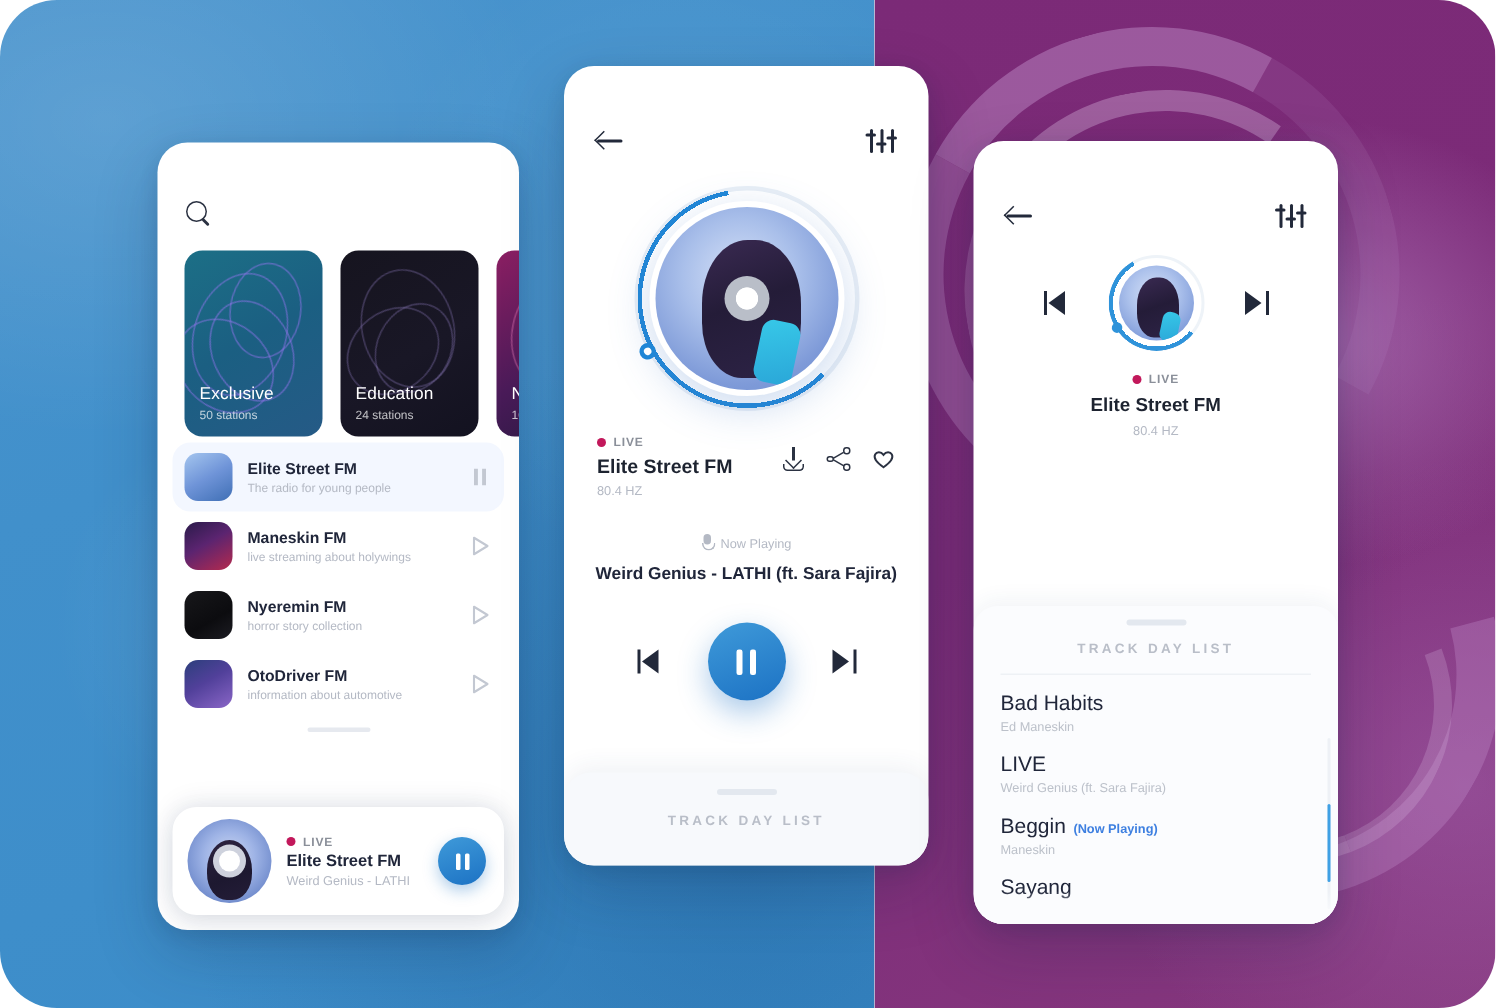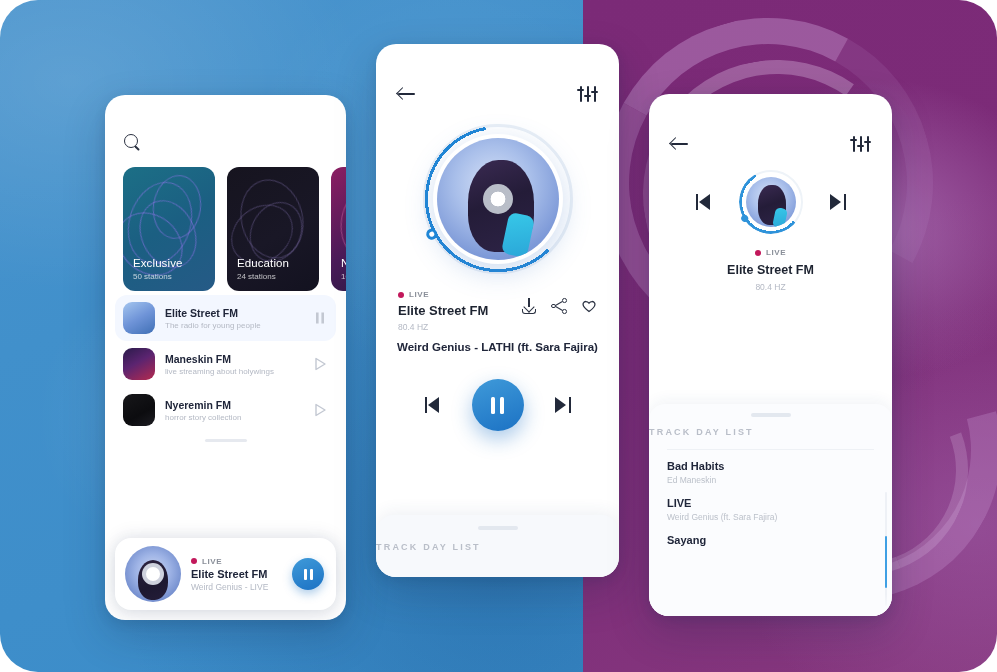--- a/index.html
+++ b/index.html
@@ -176,21 +176,21 @@
   .skip .tri{position:absolute;top:1px;width:0;height:0;border-top:8px solid transparent;border-bottom:8px solid transparent;}
   .skip .bar{position:absolute;top:1px;width:2px;height:16px;background:#22293a;}
   .skip-prev .tri{left:4px;border-right:11px solid #22293a;}
   .skip-prev .bar{left:1px;}
   .skip-next .tri{left:5px;border-left:11px solid #22293a;}
   .skip-next .bar{right:1px;}
 
   .sheet{position:absolute;left:0;right:0;bottom:0;height:62px;background:#f7f9fc;border-radius:18px 18px 0 0;
          box-shadow:0 -4px 16px rgba(40,70,120,.07);}
   .sheet-handle{width:40px;height:4px;border-radius:3px;background:#e3e8ef;margin:11px auto 0 auto;}
-  .sheet-label{text-align:left;font-size:9px;letter-spacing:2.2px;color:#b9bec8;margin-top:12px;font-weight:600;}
+  .sheet-label{text-align:center;font-size:9px;letter-spacing:2.2px;color:#b9bec8;margin-top:12px;font-weight:600;}
 
   
   .p3-head{display:flex;align-items:center;justify-content:space-between;padding:42px 22px 0 22px;}
   .p3-player{display:flex;align-items:center;justify-content:center;gap:22px;margin-top:18px;}
   .disc3-wrap{position:relative;width:64px;height:64px;}
   .d3-track{position:absolute;inset:0;border-radius:50%;border:2.6px solid #eef3f8;}
   .d3-prog{position:absolute;inset:0;border-radius:50%;
            background:conic-gradient(from 130deg,#2f93da 0deg 200deg, rgba(0,0,0,0) 200deg 360deg);
            -webkit-mask: radial-gradient(circle, transparent 0 29px, #000 29px 32px, transparent 32px);
            mask: radial-gradient(circle, transparent 0 29px, #000 29px 32px, transparent 32px);}
@@ -209,21 +209,21 @@
   .p3-hz{font-size:8.5px;color:#b4b9c4;margin-top:5px;}
 
   .p3-sheet{position:absolute;left:0;right:0;top:310px;bottom:0;background:#fbfcfe;border-radius:16px 16px 0 0;
             box-shadow:0 -4px 14px rgba(40,70,120,.06);}
   .p3-sheet .sheet-handle{margin-top:9px;}
   .p3-sheet .sheet-label{margin-top:10px;}
   .p3-divider{height:1px;background:#eef1f5;margin:12px 18px 0 18px;}
   .tracklist{padding:10px 18px 0 18px;position:relative;}
   .tr{margin-bottom:12px;}
   .tr-top{display:flex;align-items:baseline;gap:5px;}
-  .tr-title{font-size:11px;font-weight:700;color:#20263a;}
+  .tr-title{font-size:14px;font-weight:400;color:#20263a;}
   .tr-np{font-size:8.5px;font-weight:700;color:#3d7fe0;}
   .tr-artist{font-size:8.5px;color:#bcc1ca;margin-top:3px;}
   .scroll-track{position:absolute;right:5px;top:88px;bottom:10px;width:2.5px;border-radius:2px;background:#eef1f6;}
   .scroll-thumb{position:absolute;right:5px;top:132px;width:2.5px;height:52px;border-radius:2px;background:#3fa0e4;}
   .fade-bottom{position:absolute;left:0;right:0;bottom:0;height:22px;background:linear-gradient(to bottom, rgba(251,252,254,0), #fbfcfe 78%);}
 </style>
 </head>
 <body>
 
 <div id="stage">
@@ -308,35 +308,47 @@
           <div class="l-name">Nyeremin FM</div>
           <div class="l-sub">horror story collection</div>
         </div>
         <div class="l-act">
           <svg width="16" height="16" viewBox="0 0 16 16">
               <path d="M4 2.5 L13 8 L4 13.5 Z" fill="none" stroke="#c3c8d2" stroke-width="1.4" stroke-linejoin="round"></path>
             </svg>
         </div>
       </div>
 
+      <div class="l-item">
+        <div class="l-thumb th-d"></div>
+        <div class="l-txt">
+          <div class="l-name">OtoDriver FM</div>
+          <div class="l-sub">information about automotive</div>
+        </div>
+        <div class="l-act">
+          <svg width="16" height="16" viewBox="0 0 16 16">
+              <path d="M4 2.5 L13 8 L4 13.5 Z" fill="none" stroke="#c3c8d2" stroke-width="1.4" stroke-linejoin="round"></path>
+            </svg>
+        </div>
+      </div>
 
       <div class="p1-sheet-handle"></div>
     </div>
 
     <div class="p1-player">
       <div class="disc-mini">
         <div class="disc-face"></div>
       </div>
       <div class="pp-txt">
         <div class="live-row">
           <span class="live-dot"></span>
           <span class="live-txt">LIVE</span>
         </div>
         <div class="pp-name">Elite Street FM</div>
-        <div class="pp-sub">Weird Genius - LIVE</div>
+        <div class="pp-sub">Weird Genius - LATHI</div>
       </div>
       <div class="pp-btn">
         <div class="bars">
             <b></b>
             <b></b>
           </div>
       </div>
     </div>
   </div>
 
@@ -387,20 +399,24 @@
             <i class="c"></i>
         </div>
         <div class="ic">
           <svg width="16" height="16" viewBox="0 0 16 16">
               <path d="M8 13.5 C3 10 1.2 7.3 2.4 5 C3.5 3 6.3 3 8 5.2 C9.7 3 12.5 3 13.6 5 C14.8 7.3 13 10 8 13.5 Z" fill="none" stroke="#2b3242" stroke-width="1.3"></path>
             </svg>
         </div>
       </div>
     </div>
 
+    <div class="np-row">
+      <span class="ico-mic"></span>
+      <span class="np-label">Now Playing</span>
+    </div>
     <div class="np-track">Weird Genius - LATHI (ft. Sara Fajira)</div>
 
     <div class="ctrl-row">
       <div class="skip skip-prev">
         <span class="bar"></span>
           <span class="tri"></span>
       </div>
       <div class="big-play">
         <div class="bb">
             <b></b>
@@ -475,20 +491,27 @@
           <div class="tr-artist">Ed Maneskin</div>
         </div>
         <div class="tr">
           <div class="tr-top">
               <span class="tr-title">LIVE</span>
             </div>
           <div class="tr-artist">Weird Genius (ft. Sara Fajira)</div>
         </div>
         <div class="tr">
           <div class="tr-top">
+            <span class="tr-title">Beggin</span>
+            <span class="tr-np">(Now Playing)</span>
+          </div>
+          <div class="tr-artist">Maneskin</div>
+        </div>
+        <div class="tr">
+          <div class="tr-top">
               <span class="tr-title">Sayang</span>
             </div>
 
         </div>
 
       </div>
 
       <div class="scroll-track"></div>
       <div class="scroll-thumb"></div>
       <div class="fade-bottom"></div>

